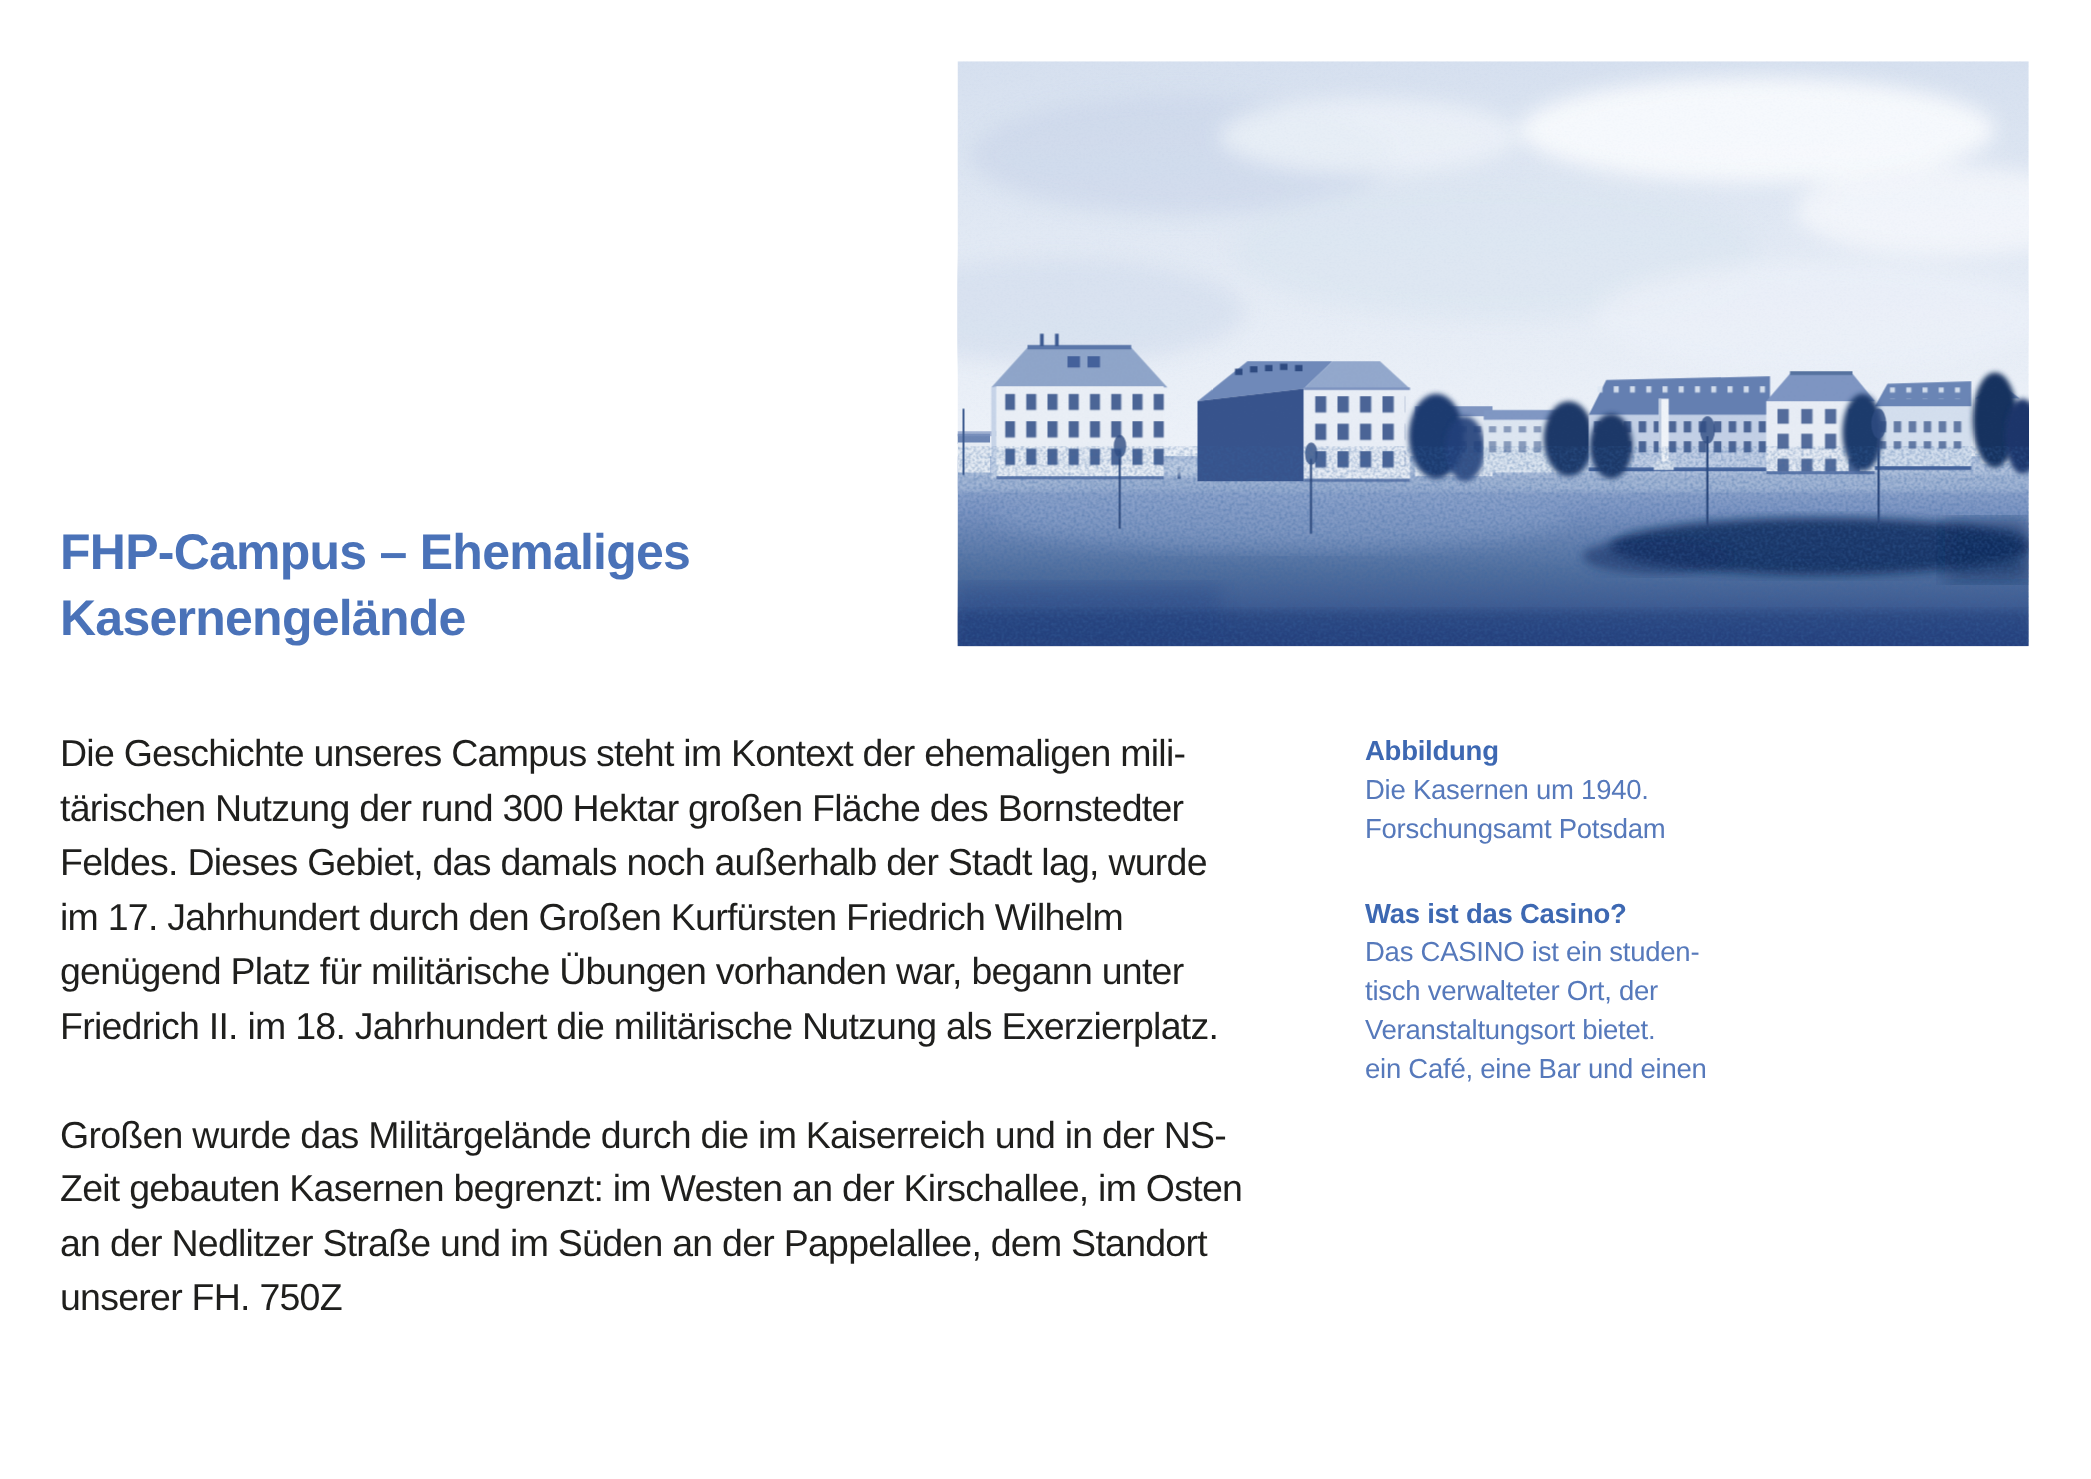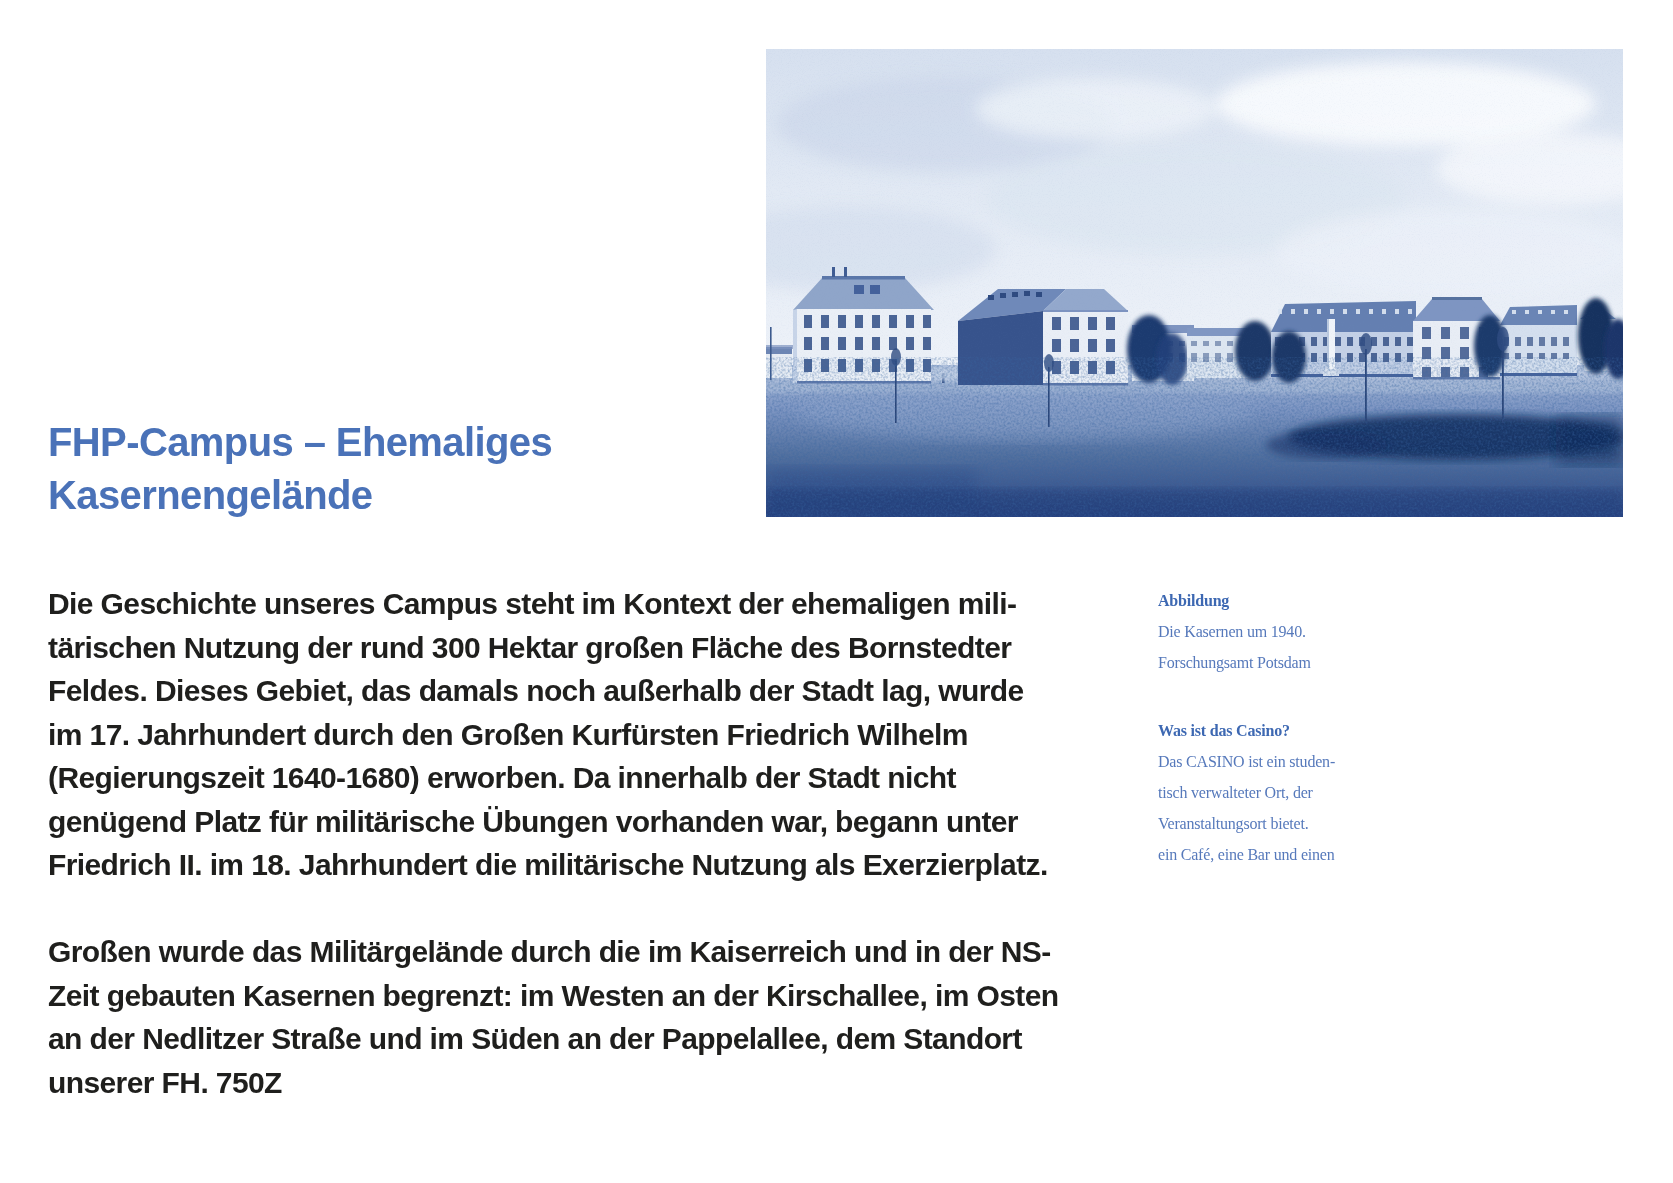--- a/index.html
+++ b/index.html
@@ -15,26 +15,26 @@
   .page{position:relative;width:1673px;height:1183px;background:var(--page-bg);overflow:hidden;}
 
   .photo{position:absolute;left:766px;top:49px;width:857px;height:468px;}
   .photo svg{display:block;width:100%;height:100%;}
 
   .title{position:absolute;left:48px;top:416px;font-size:40px;line-height:53px;
          font-weight:700;color:var(--accent);letter-spacing:-0.6px;}
   .title .line{display:block;white-space:nowrap;}
 
   .body-col{position:absolute;left:48px;top:582px;font-size:30px;line-height:43.5px;
-            color:var(--body-text);letter-spacing:-0.6px;font-weight:bold;}
+            color:var(--body-text);letter-spacing:-0.6px;}
   .body-col .para{margin:0 0 43.5px 0;}
   .body-col .bline{display:block;white-space:nowrap;}
 
-  .sidebar{position:absolute;left:1158px;top:585px;font-size:16px;line-height:31px;
-           color:var(--sidebar-text);letter-spacing:-0.2px;font-family:Liberation Serif, serif;}
+  .sidebar{position:absolute;left:1092px;top:585px;font-size:22px;line-height:31px;
+           color:var(--sidebar-text);letter-spacing:-0.2px;}
   .sb-block + .sb-block{margin-top:37px;}
   .sb-head{font-weight:700;color:var(--sidebar-heading);white-space:nowrap;}
   .sb-line{display:block;white-space:nowrap;}
 </style>
 </head>
 <body>
 
 <div class="page">
 
   <figure class="photo">
@@ -209,21 +209,20 @@
     <span class="line">FHP-Campus – Ehemaliges</span>
     <span class="line">Kasernengelände</span>
   </h1>
 
   <div class="body-col">
     <p class="para">
       <span class="bline">Die Geschichte unseres Campus steht im Kontext der ehemaligen mili-</span>
       <span class="bline">tärischen Nutzung der rund 300 Hektar großen Fläche des Bornstedter</span>
       <span class="bline">Feldes. Dieses Gebiet, das damals noch außerhalb der Stadt lag, wurde</span>
       <span class="bline">im 17. Jahrhundert durch den Großen Kurfürsten Friedrich Wilhelm</span>
-      <span class="bline">(Regierungszeit 1640-1680) erworben. Da innerhalb der Stadt nicht</span>
       <span class="bline">genügend Platz für militärische Übungen vorhanden war, begann unter</span>
       <span class="bline">Friedrich II. im 18. Jahrhundert die militärische Nutzung als Exerzierplatz.</span>
     </p>
     <p class="para">
       <span class="bline">Großen wurde das Militärgelände durch die im Kaiserreich und in der NS-</span>
       <span class="bline">Zeit gebauten Kasernen begrenzt: im Westen an der Kirschallee, im Osten</span>
       <span class="bline">an der Nedlitzer Straße und im Süden an der Pappelallee, dem Standort</span>
       <span class="bline">unserer FH. 750Z</span>
     </p>
   </div>

